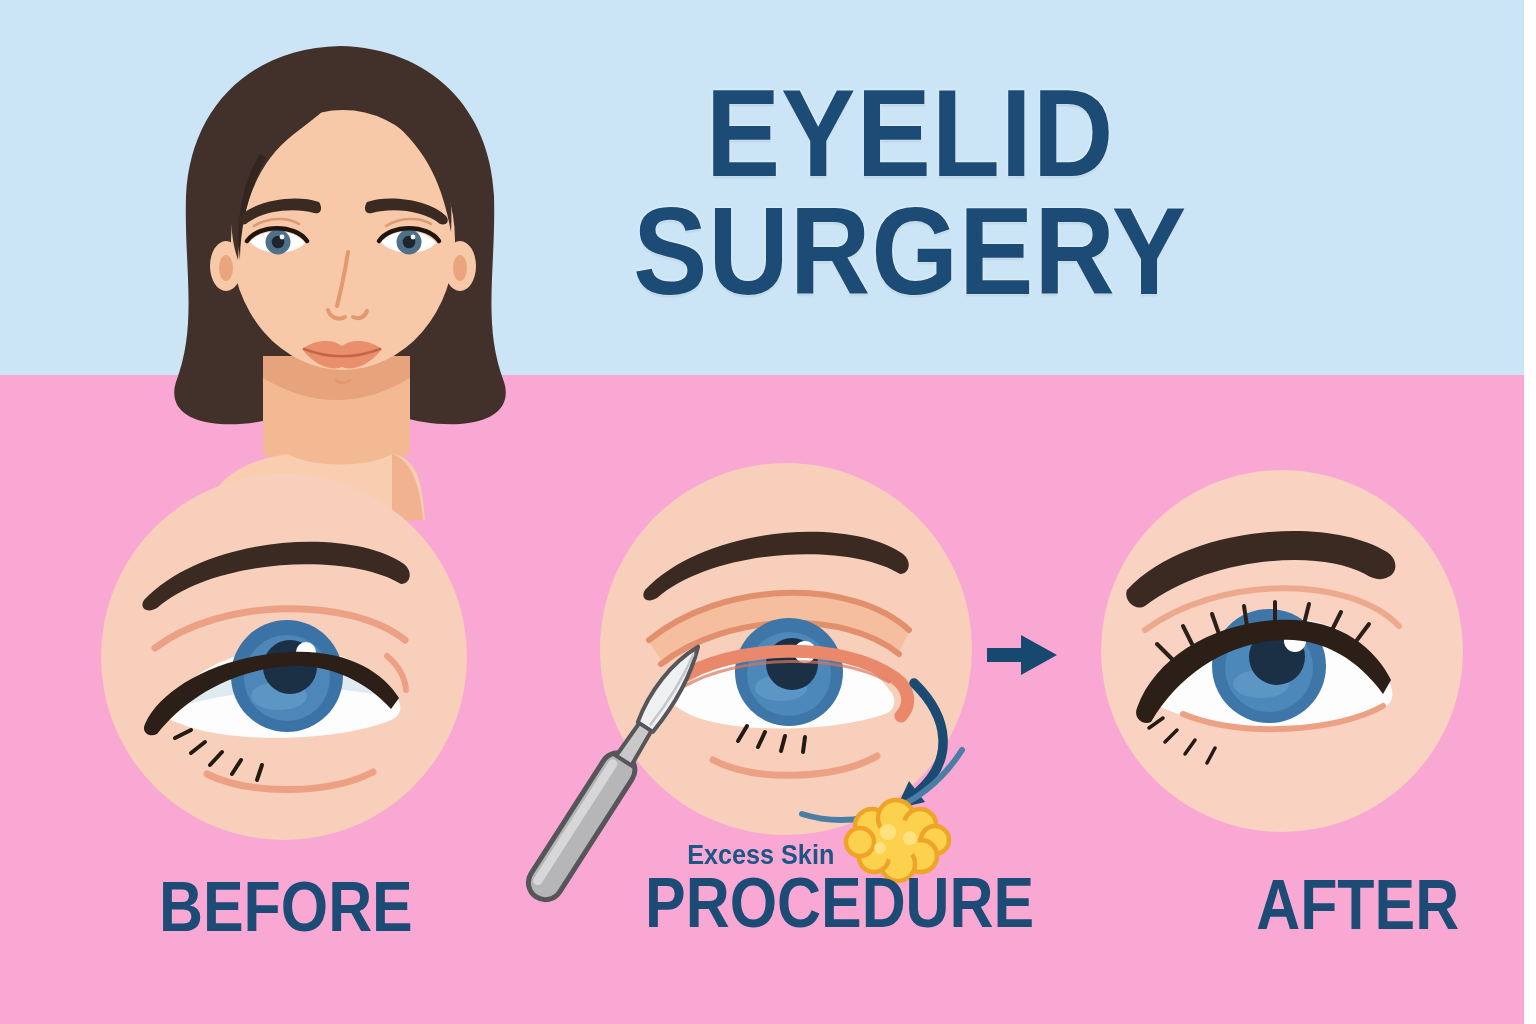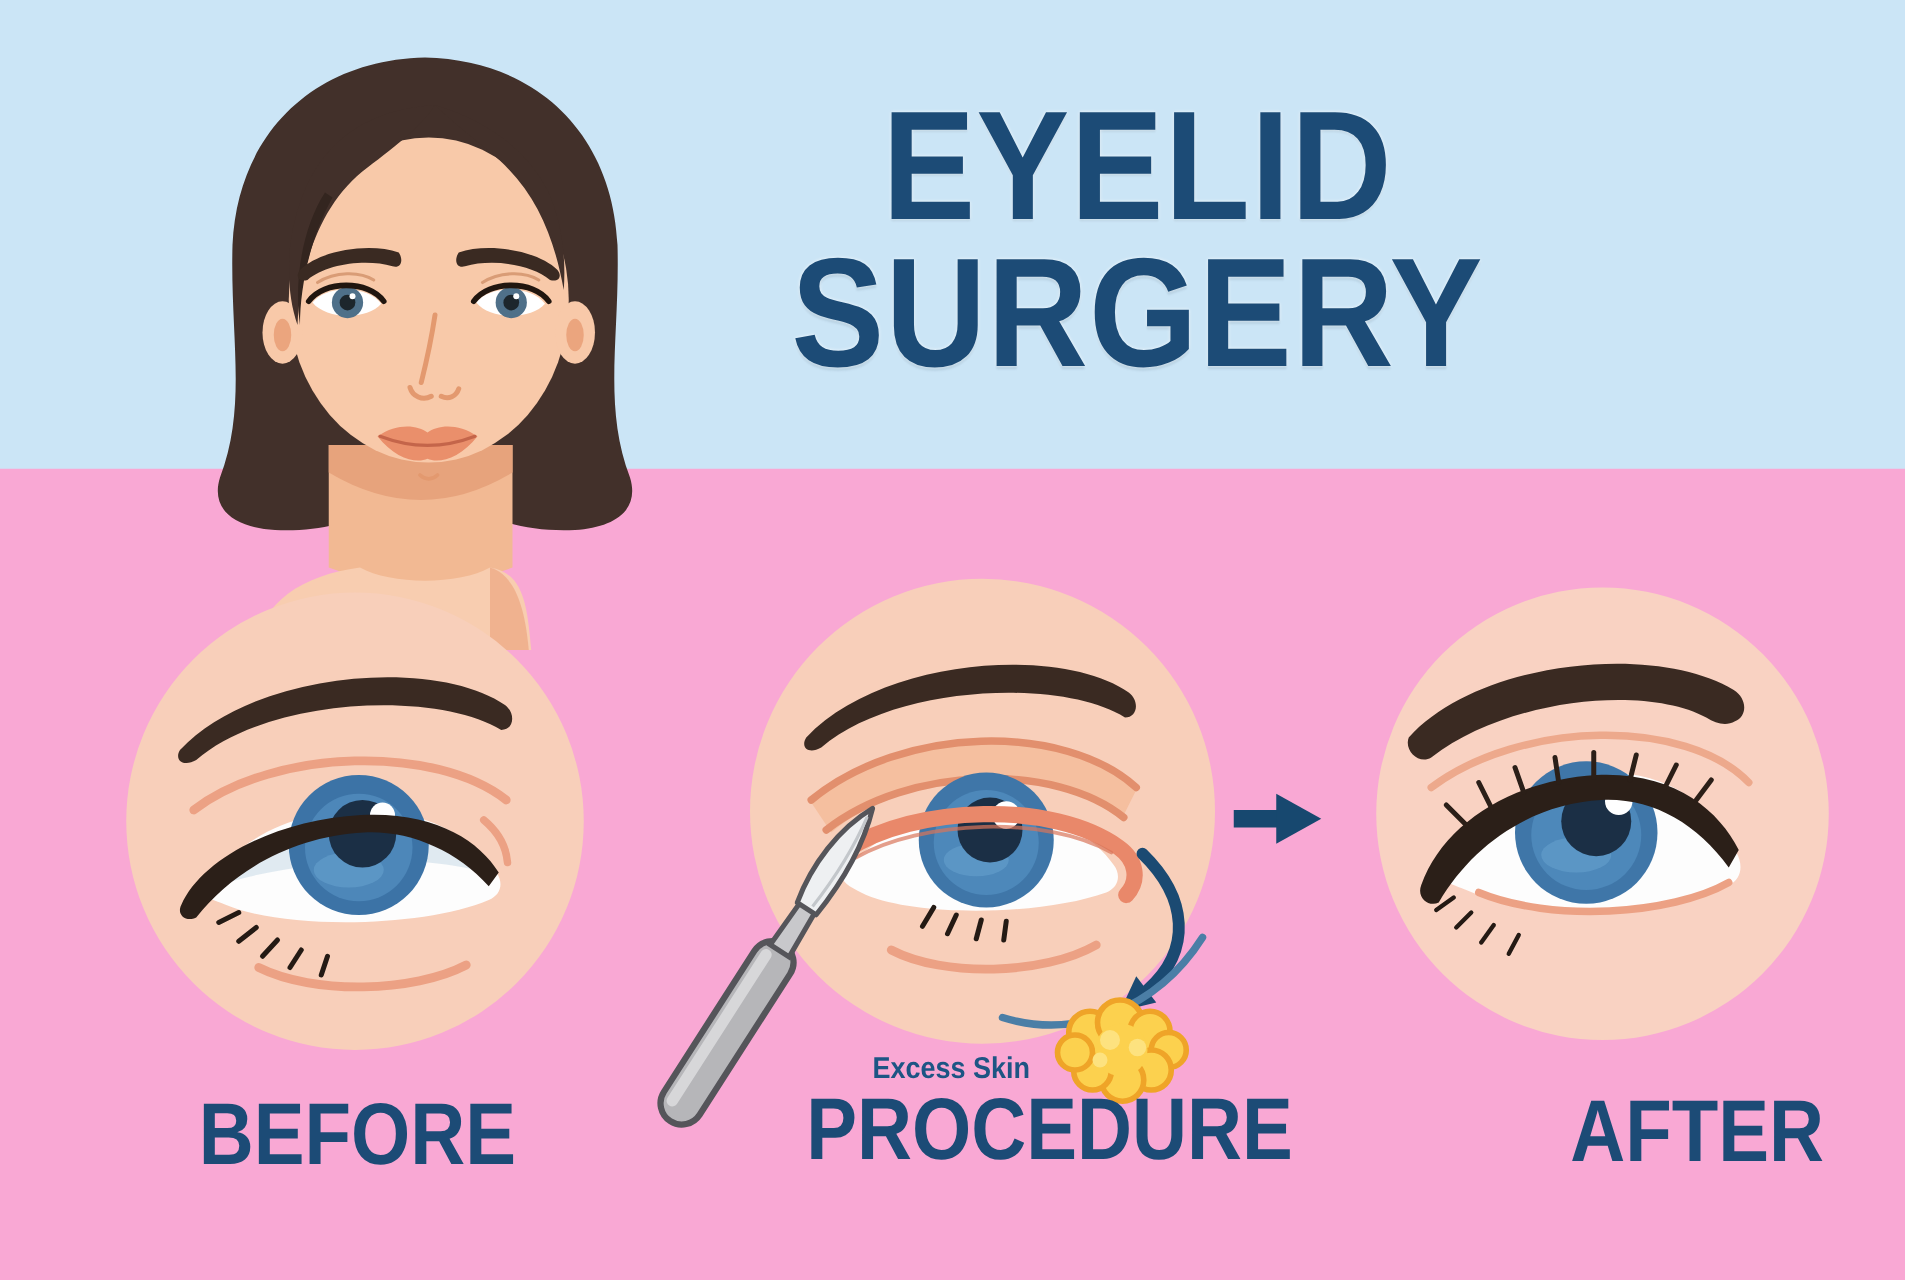--- a/index.html
+++ b/index.html
@@ -23,21 +23,21 @@
     position:absolute; width:420px; text-align:center;
     font-weight:bold; color:#1c4b76; font-size:70px; line-height:70px;
   }
   .stage-label .txt { display:inline-block; transform:scaleX(0.87); transform-origin:center; }
   #label-before    { left:76px;  top:872px; }
   #label-procedure { left:616px; top:868px; }
   #label-after     { left:1054px;top:870px;text-align:right; }
 
   .annotation {
     position:absolute; left:611px; top:836px; width:300px; text-align:center;
-    font-weight:bold; color:#1d5584; font-size:24px; line-height:38px;
+    font-weight:bold; color:#1d5584; font-size:28px; line-height:38px;
   }
   .annotation .txt { display:inline-block; transform:scaleX(0.9); transform-origin:center; }
 </style>
 </head>
 <body>
 
 <div class="canvas">
 
   <div class="band"></div>
 

